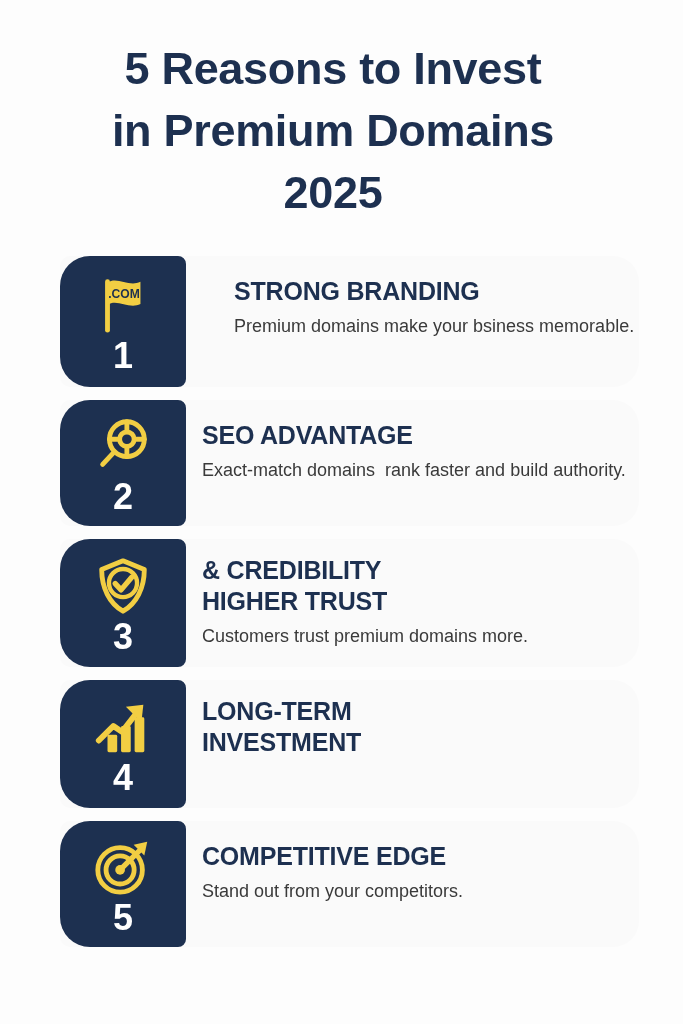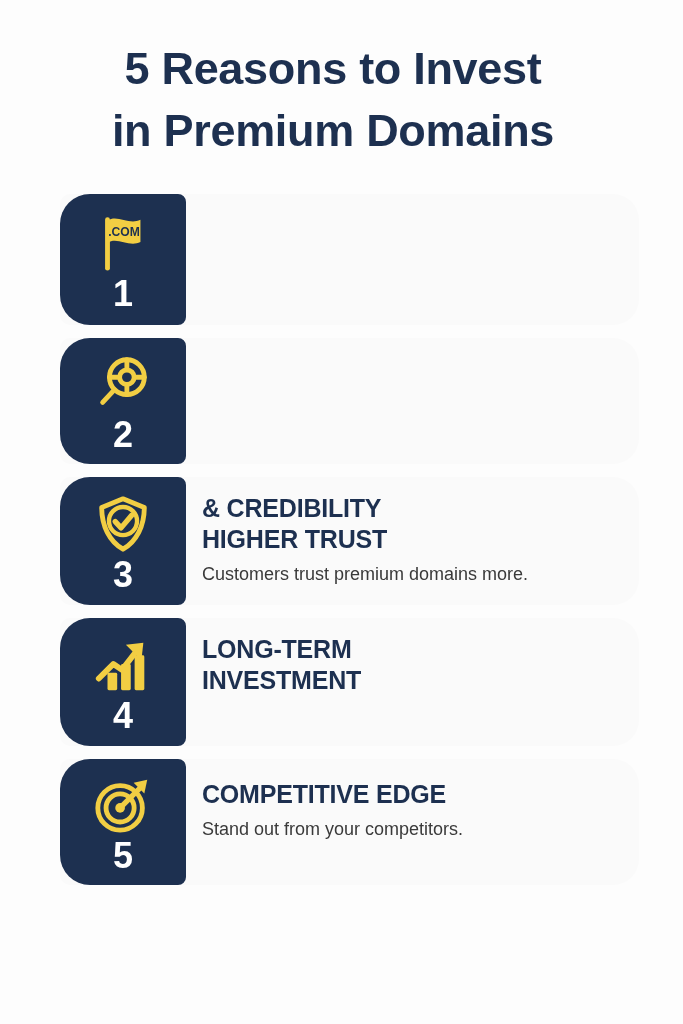--- a/index.html
+++ b/index.html
@@ -134,38 +134,45 @@
   .row-4 .reason-text { padding-top: 16px; }
 </style>
 </head>
 <body>
 
 <div class="poster">
 
   <div class="title-block">
     <div class="title-line">5 Reasons to Invest</div>
     <div class="title-line">in Premium Domains</div>
+    <div class="title-line">2025</div>
   </div>
 
   <div class="reasons">
 
     <div class="reason-row row-1">
       <div class="row-card"></div>
 
       <div class="badge">
         <span class="badge-icon">
           <svg viewBox="0 0 64 64" aria-hidden="true">
             <path d="M16 8 L16 58" stroke="#f2ce43" stroke-width="5" stroke-linecap="round" fill="none"></path>
             <path d="M16 9 C26 2, 38 14, 50 8 L50 31 C38 37, 26 25, 16 32 Z" fill="#f2ce43"></path>
             <text x="33" y="25" font-family="'Liberation Sans', sans-serif" font-size="12.5" font-weight="bold" fill="#1d3050" text-anchor="middle">.COM</text>
           </svg>
         </span>
         <span class="badge-number">1</span>
       </div>
 
+      <div class="reason-text">
+        <h3 class="reason-title">
+          <span class="t-line">STRONG BRANDING</span>
+        </h3>
+        <p class="reason-desc">Premium domains make your bsiness memorable.</p>
+      </div>
     </div>
 
     <div class="reason-row row-2">
       <div class="row-card"></div>
 
       <div class="badge">
         <span class="badge-icon">
           <svg viewBox="0 0 64 64" aria-hidden="true">
             <g fill="none" stroke="#f2ce43" stroke-width="5" stroke-linecap="round">
               <circle cx="36" cy="25" r="18"></circle>
@@ -175,20 +182,24 @@
               <path d="M18 25 L28 25"></path>
               <path d="M44 25 L54 25"></path>
               <path d="M23 38 L11 51"></path>
             </g>
           </svg>
         </span>
         <span class="badge-number">2</span>
       </div>
 
       <div class="reason-text">
+        <h3 class="reason-title">
+          <span class="t-line">SEO ADVANTAGE</span>
+        </h3>
+        <p class="reason-desc">Exact-match domains  rank faster and build authority.</p>
       </div>
     </div>
 
     <div class="reason-row row-3">
       <div class="row-card"></div>
 
       <div class="badge">
         <span class="badge-icon">
           <svg viewBox="0 0 64 64" aria-hidden="true">
             <path d="M32 6 L54 15 C54 34, 46 50, 32 58 C18 50, 10 34, 10 15 Z" fill="none" stroke="#f2ce43" stroke-width="5" stroke-linejoin="round"></path>

